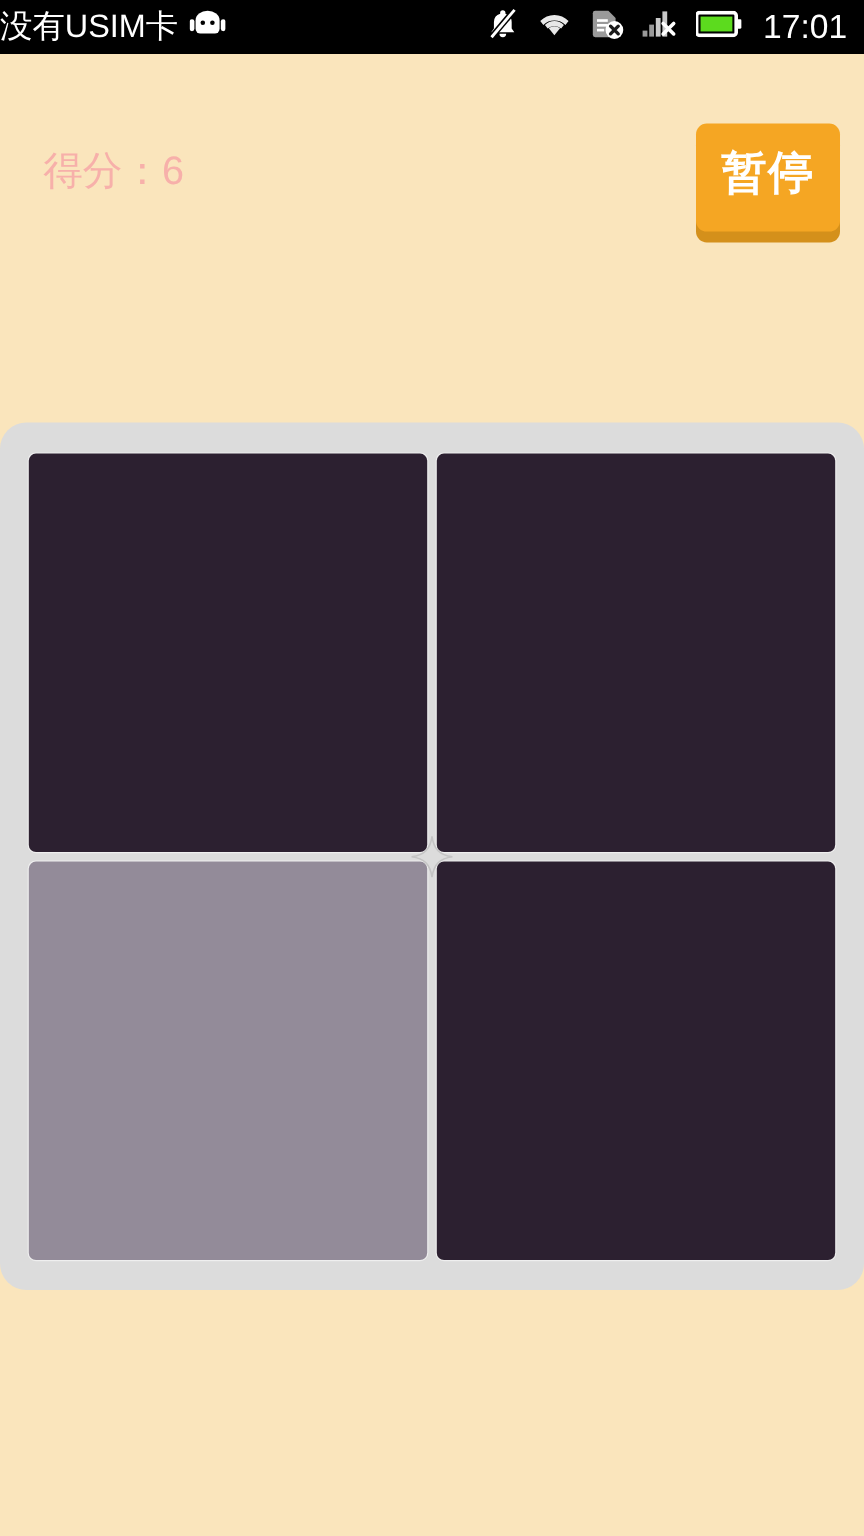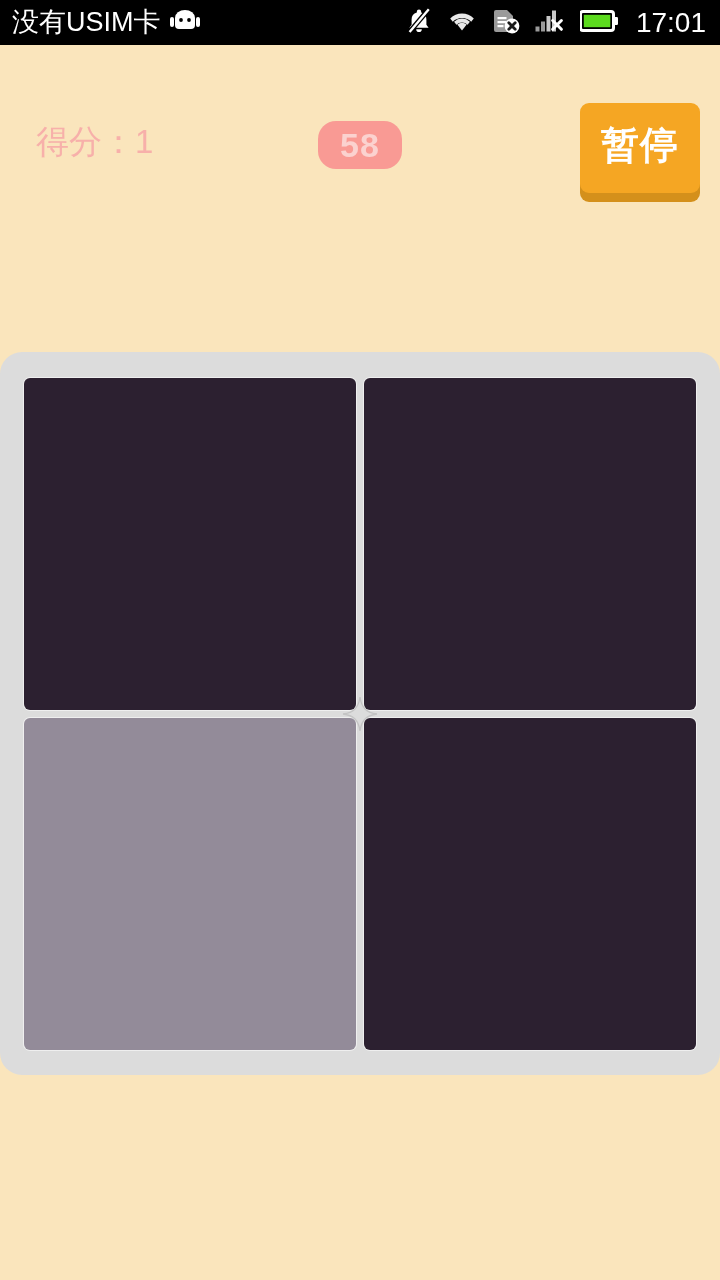--- a/index.html
+++ b/index.html
@@ -15,21 +15,21 @@
     background:#fae5bc;
     overflow:hidden;
   }
 
   
   #status-bar {
     position:absolute; left:0; top:0;
     width:720px; height:45px;
     background:#000;
     display:flex; align-items:center;
-    padding:0 14px 0 12px;
+    padding:0 14px 0 0;
   }
   .sb-left { display:flex; align-items:center; gap:9px; }
   .sb-carrier {
     color:#ffffff; font-size:27px; line-height:27px;
     letter-spacing:0px; white-space:nowrap;
   }
   .sb-spacer { flex:1 1 auto; }
   .sb-right { display:flex; align-items:center; gap:15px; }
   .sb-clock {
     color:#ffffff; font-size:28px; line-height:28px;
@@ -176,25 +176,22 @@
           <rect x="34" y="7" width="4" height="8" rx="1.2" fill="#ffffff"></rect>
           <rect x="3.8" y="4.8" width="26.5" height="12.4" fill="#5cdb1e"></rect>
         </svg>
       </span>
 
       <span class="sb-clock">17:01</span>
     </div>
   </div>
 
   <div id="game-header">
-    <div id="score-label">得分：1</div>
-
-    <div id="combo-badge">
-      <span>58</span>
-    </div>
+    <div id="score-label">得分：6</div>
+
 
     <div id="pause-button">
       <span>暂停</span>
     </div>
   </div>
 
   <div id="board-panel" style="background: rgb(220, 220, 220);">
     <div id="tile-grid">
       <div class="tile dark" style="background: rgb(44, 32, 48);"></div>
       <div class="tile dark" style="background: rgb(44, 32, 48);"></div>

